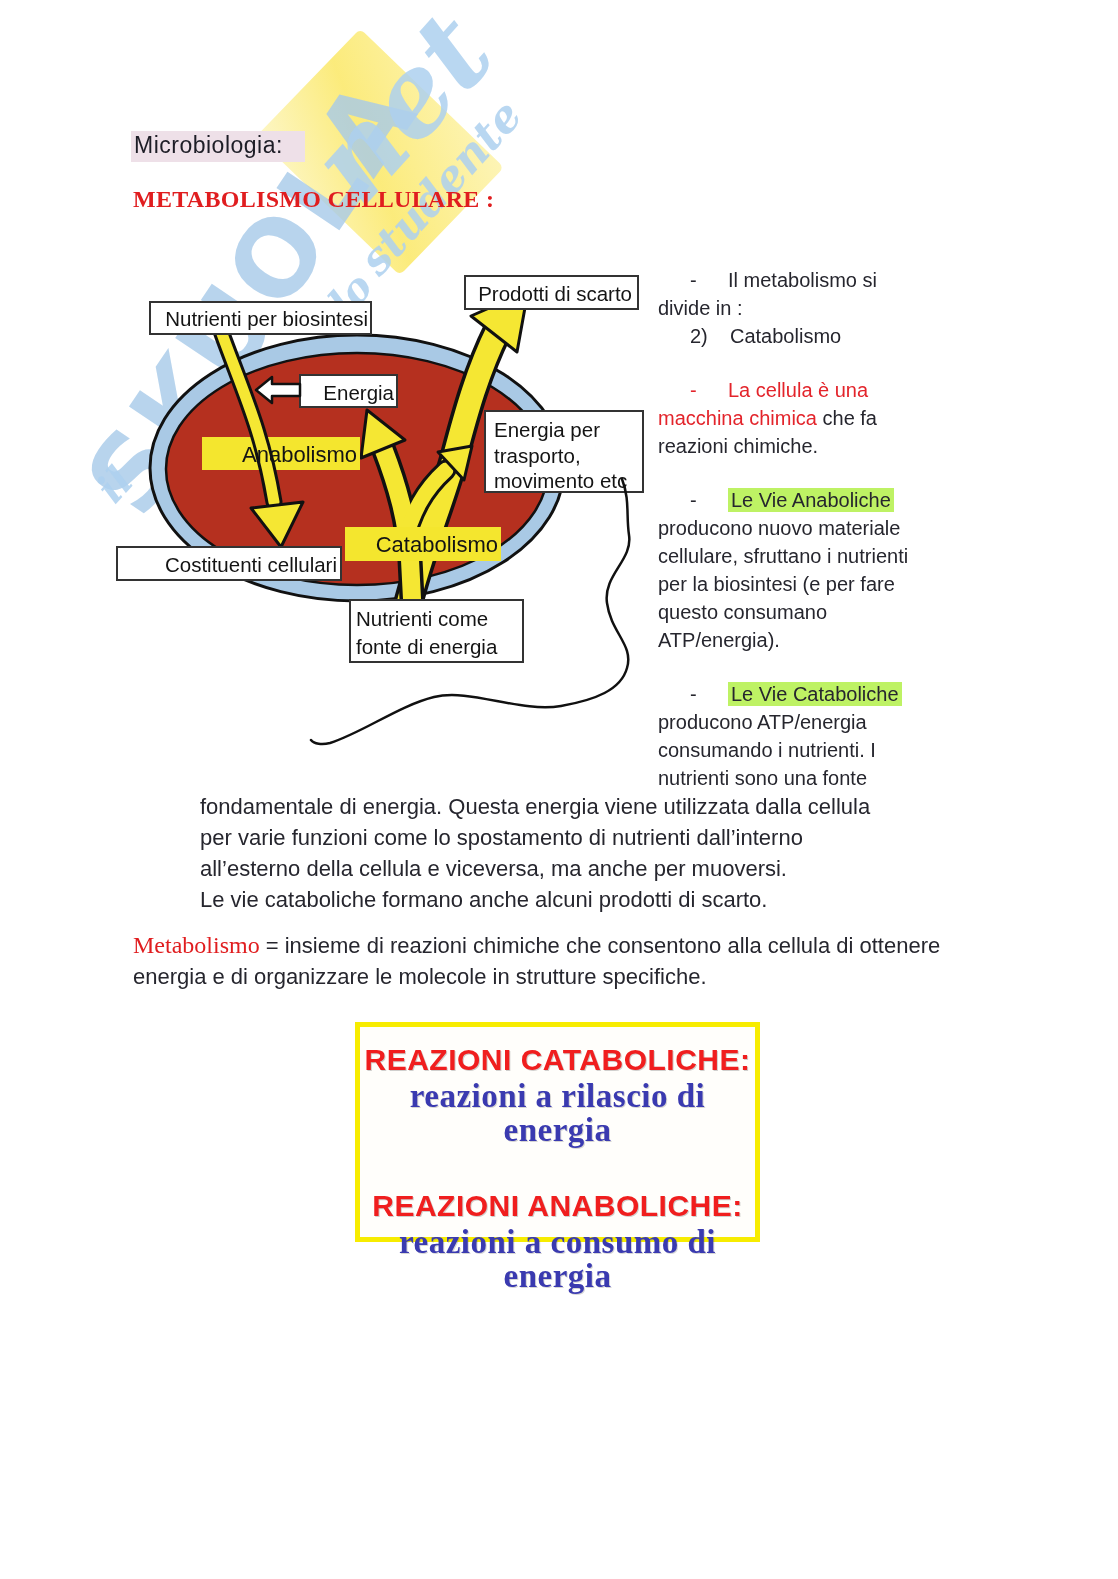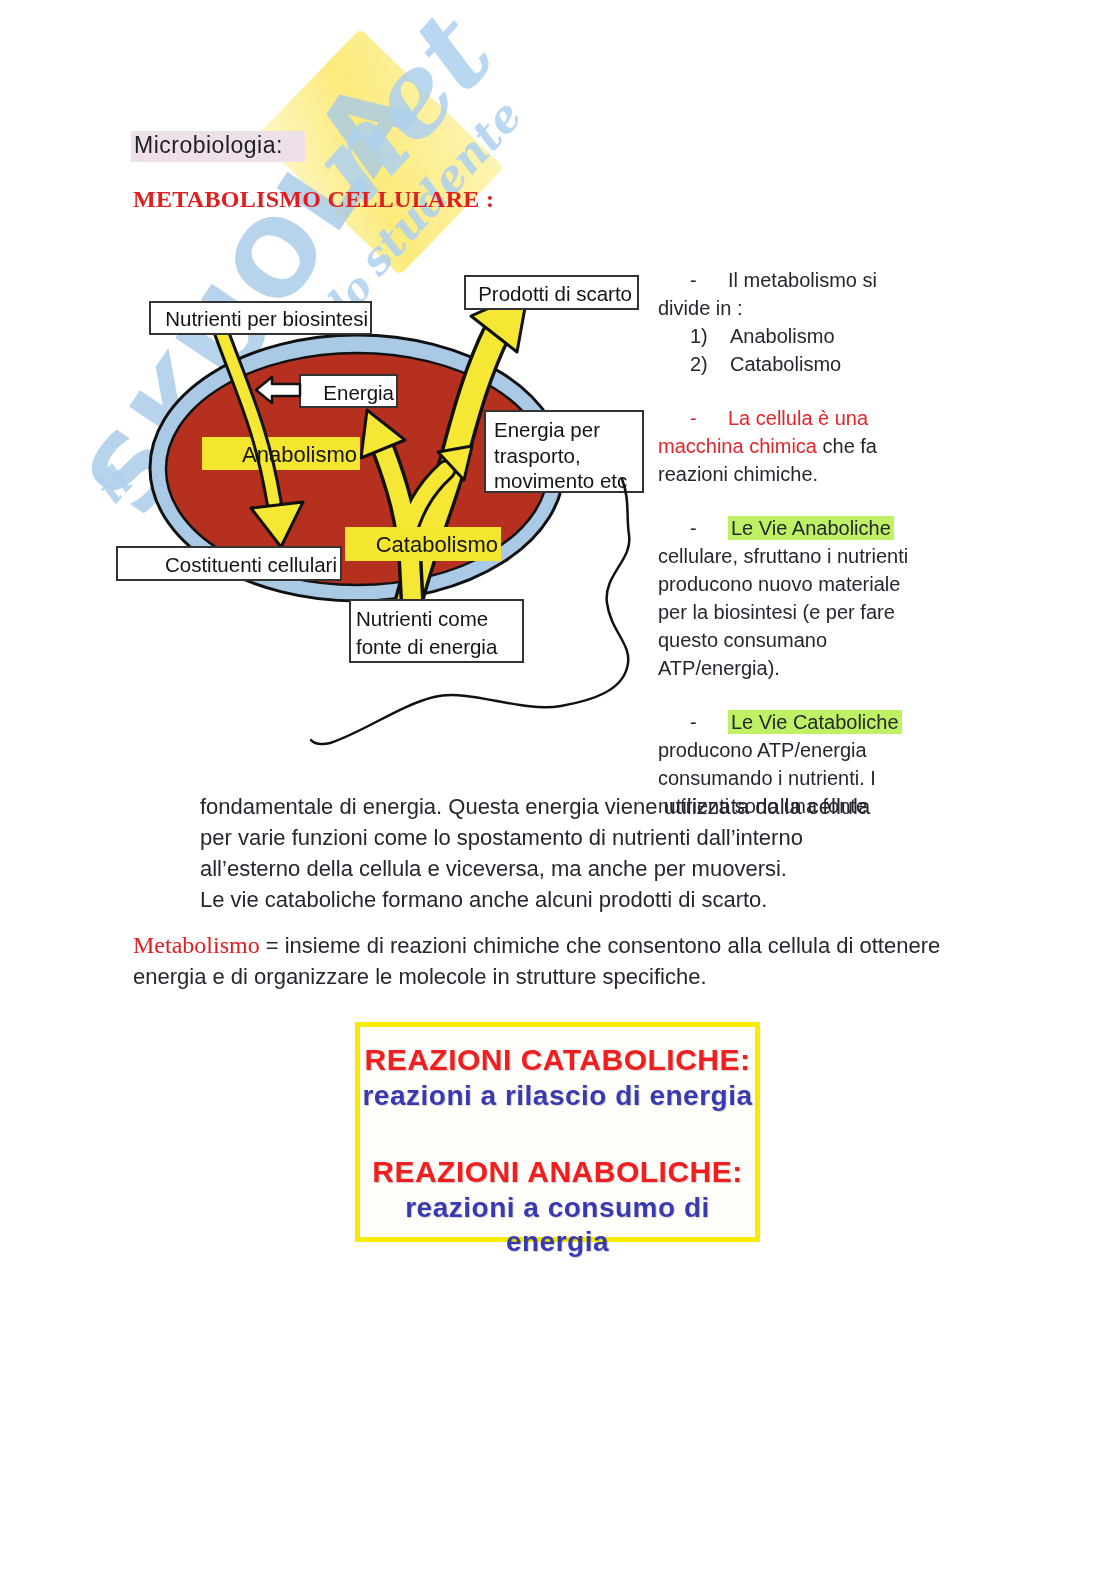--- a/index.html
+++ b/index.html
@@ -81,22 +81,22 @@
   .sumbox{
     position:absolute;left:355px;top:1022px;width:395px;height:196px;z-index:2;
     border:5px solid #f7ec00;background:#fffefb;
     text-align:center;padding-top:14px;
   }
   .sumbox .rtitle{
     font-size:30px;font-weight:bold;color:#f01e1e;letter-spacing:.5px;
     text-shadow:1px 1px 0 rgba(120,120,120,.35);line-height:38px;
   }
   .sumbox .bsub{
-    font-size:28px;font-weight:bold;color:#3a3ab0;letter-spacing:.5px;
-    text-shadow:1px 1px 0 rgba(120,120,120,.3);line-height:34px;
+    font-size:33px;font-weight:bold;color:#3a3ab0;letter-spacing:.5px;
+    text-shadow:1px 1px 0 rgba(120,120,120,.3);line-height:34px;font-family:Liberation Serif, serif;
   }
   .sumbox .gap{height:40px;}
 </style>
 </head>
 <body>
 
 <div class="page">
 
   <div class="wm wm-yellow"></div>
   <div class="wm wm-brand">SKUOLA</div>
@@ -162,34 +162,33 @@
   <div class="dlabel center lbl-costituenti">Costituenti cellulari</div>
   <div class="dlabel lbl-nutr-fonte">
     <div>Nutrienti come</div>
     <div>fonte di energia</div>
   </div>
 
   <div class="rcol">
     <div class="para">
       <div class="line dash-line"><span class="dash">-</span><span>Il metabolismo si</span></div>
       <div class="line">divide in :</div>
-      <div class="line item"><span class="num">1)</span><span>Anabolismo</span></div>
       <div class="line item"><span class="num">2)</span><span>Catabolismo</span></div>
     </div>
 
     <div class="para">
       <div class="line dash-line"><span class="dash red">-</span><span class="red">La cellula è una</span></div>
       <div class="line"><span class="red">macchina chimica</span><span> che fa</span></div>
       <div class="line">reazioni chimiche.</div>
     </div>
 
     <div class="para">
       <div class="line dash-line"><span class="dash">-</span><span class="hl">Le Vie Anaboliche</span></div>
+      <div class="line">producono nuovo materiale</div>
       <div class="line">cellulare, sfruttano i nutrienti</div>
-      <div class="line">producono nuovo materiale</div>
       <div class="line">per la biosintesi (e per fare</div>
       <div class="line">questo consumano</div>
       <div class="line">ATP/energia).</div>
     </div>
 
     <div class="para">
       <div class="line dash-line"><span class="dash">-</span><span class="hl">Le Vie Cataboliche</span></div>
       <div class="line">producono ATP/energia</div>
       <div class="line">consumando i nutrienti. I</div>
       <div class="line">nutrienti sono una fonte</div>

